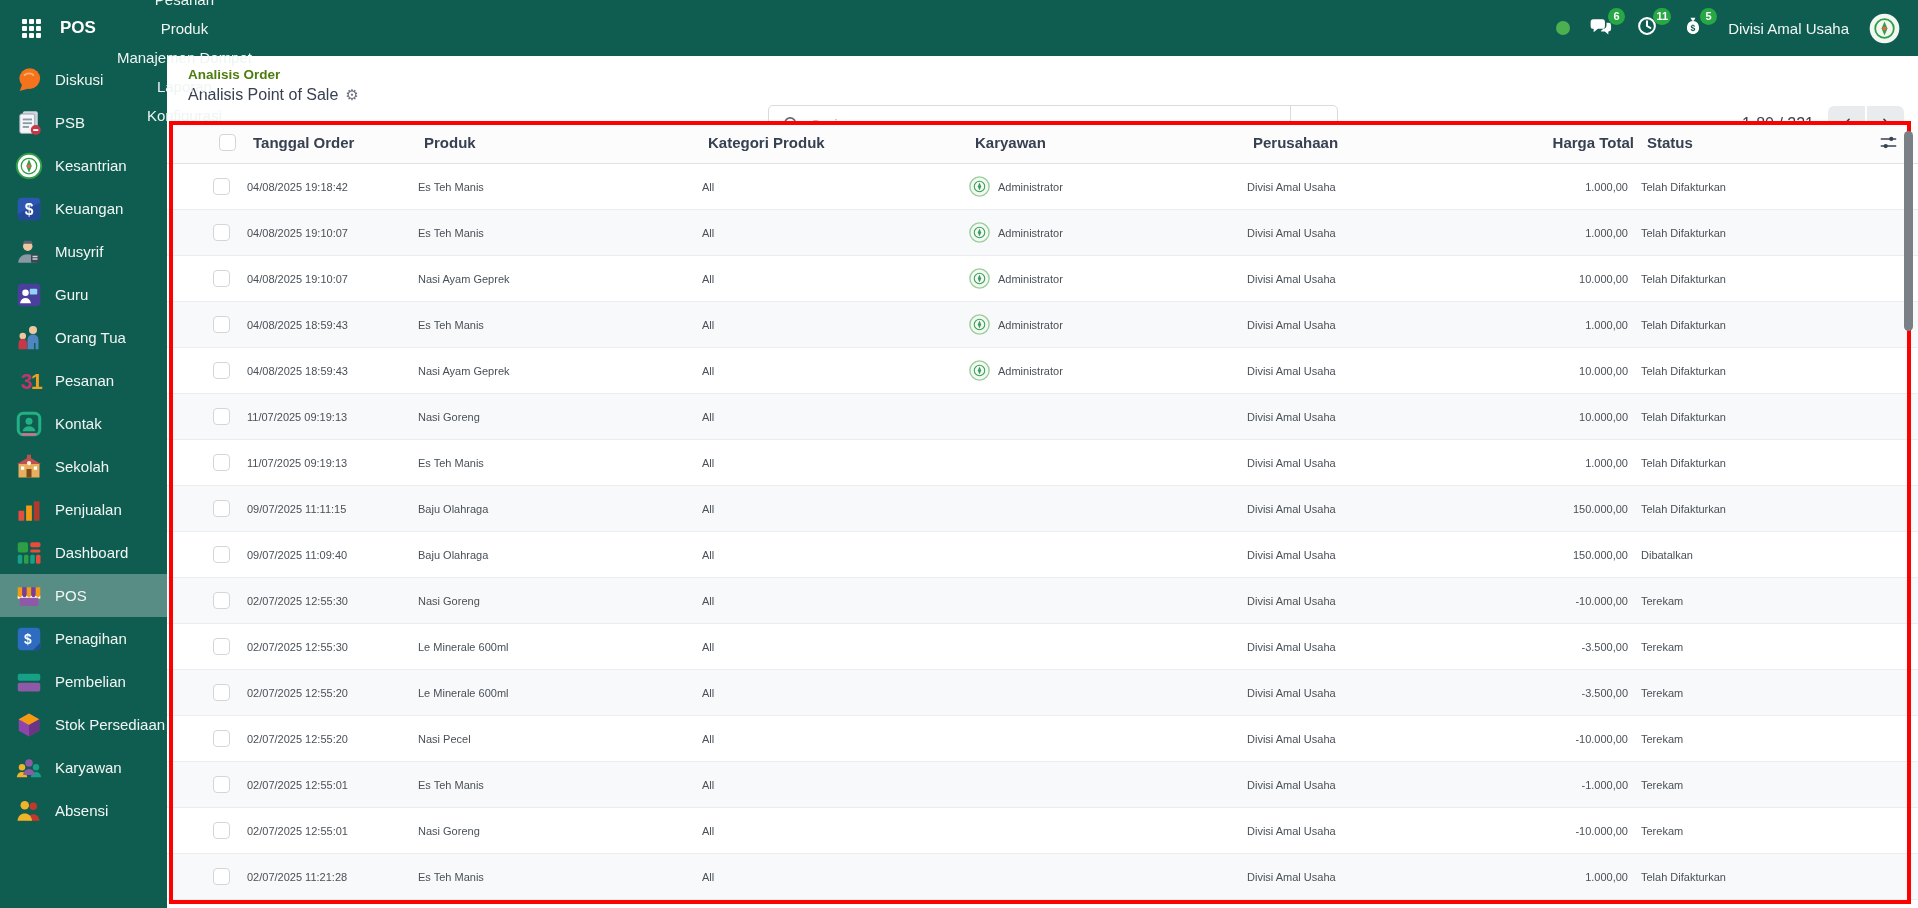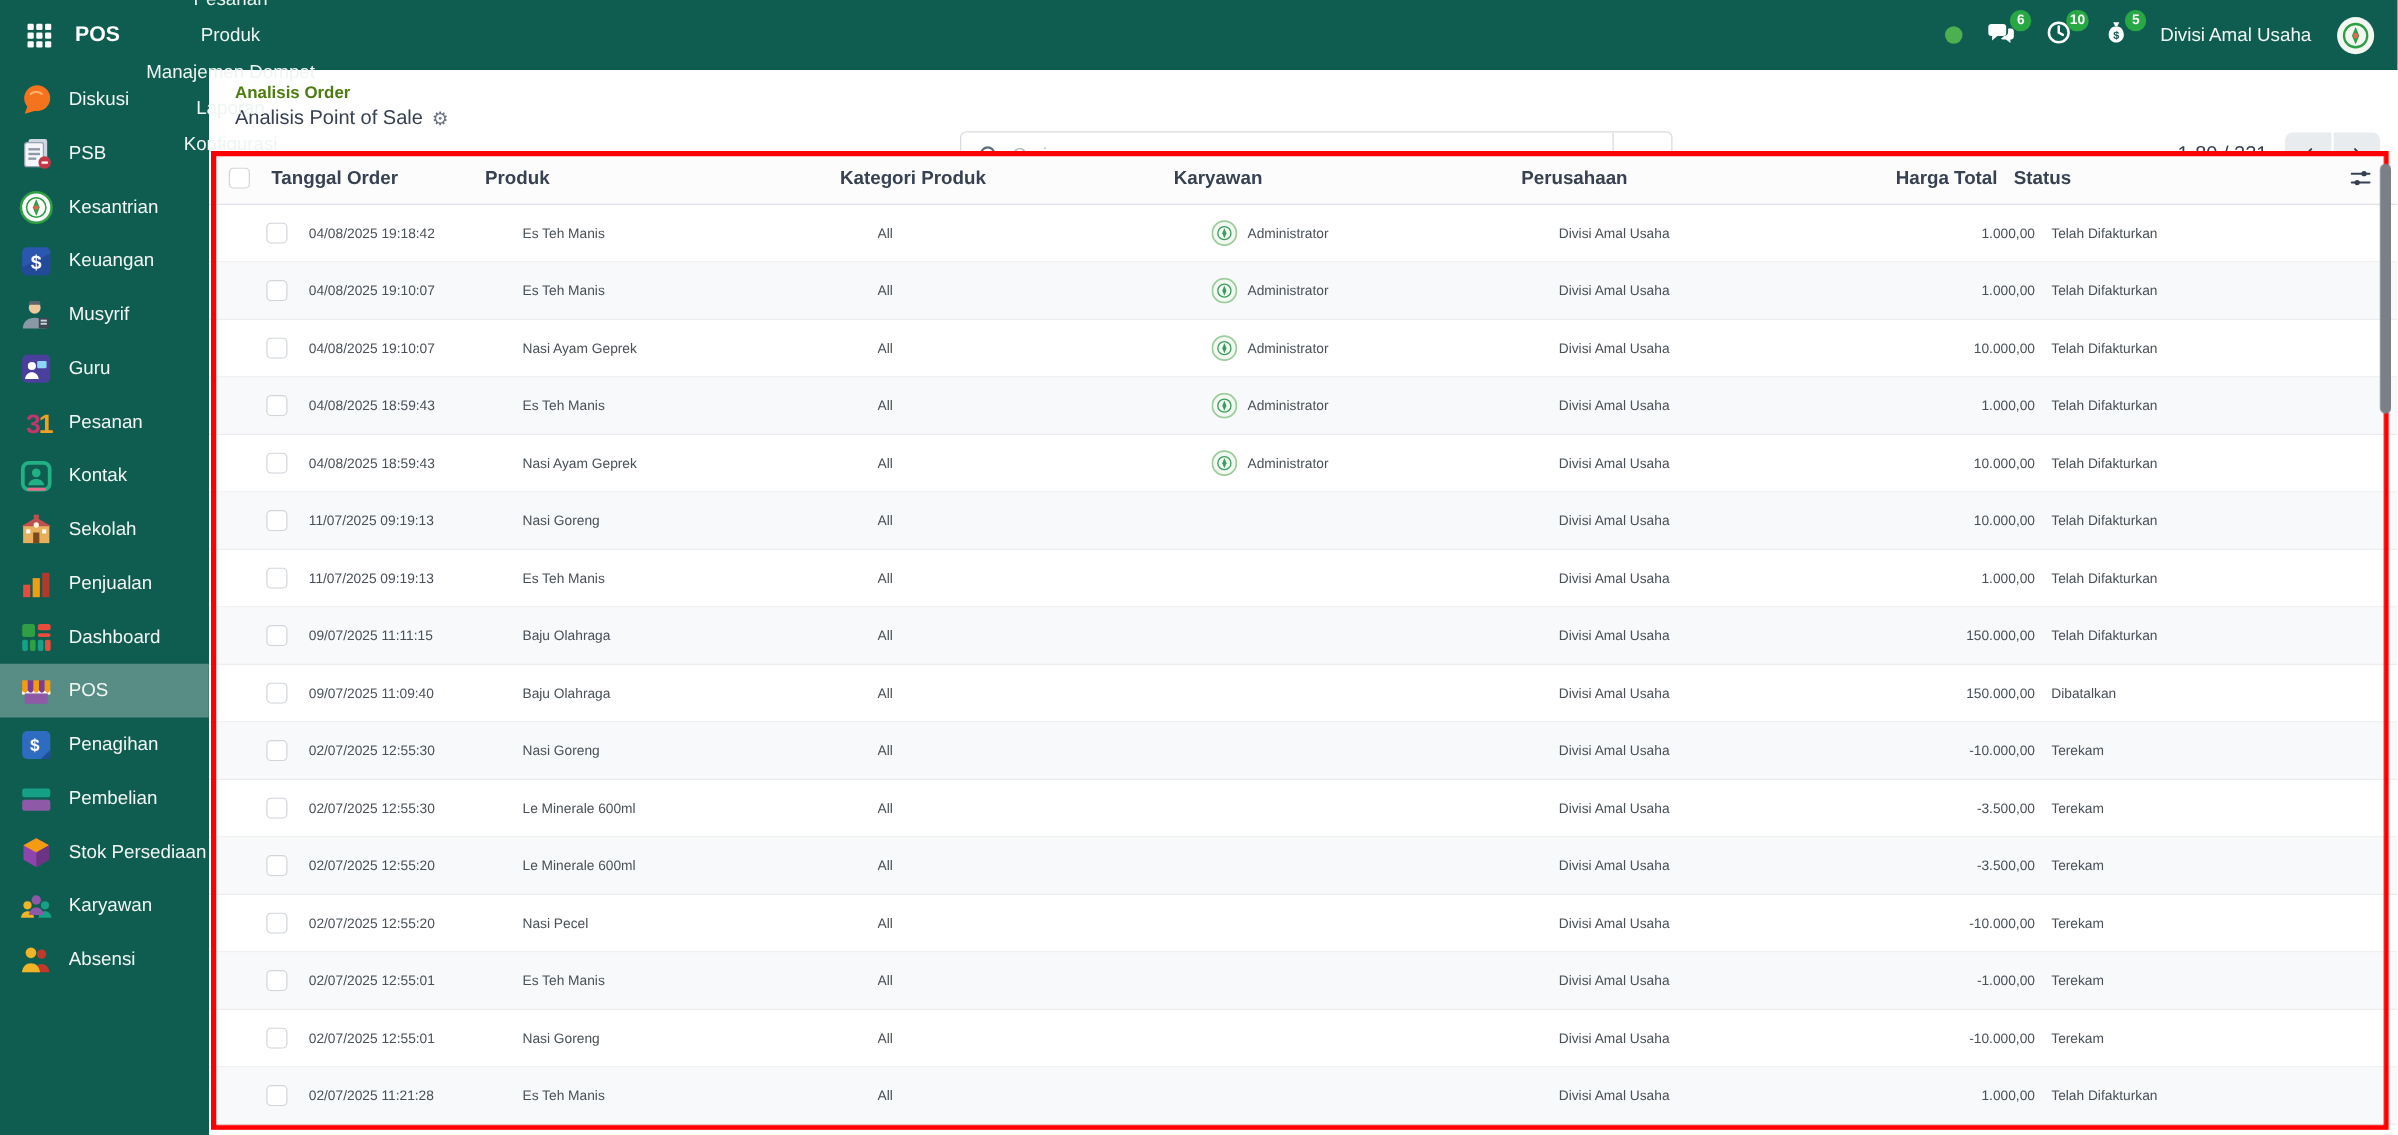--- a/index.html
+++ b/index.html
@@ -46,21 +46,21 @@
   .pager { position:absolute; right:14px; top:50px; display:flex; align-items:center; gap:14px; }
   .pager-range { font-size:16px; color:#374151; }
   .pager-btns { display:flex; }
   .pager-btn { width:37px; height:36px; background:#e9ecef; display:flex; align-items:center; justify-content:center; cursor:pointer; }
   .pager-btn.prev { border-radius:6px 0 0 6px; margin-right:2px; }
   .pager-btn.next { border-radius:0 6px 6px 0; }
   .pager-btn svg { width:16px; height:16px; }
 
   
   .tablewrap { position:relative; width:1751px; }
-  .thead { display:flex; align-items:center; height:42px; background:#fcfcfd; border-bottom:1px solid #dfe3e7; font-size:15px; font-weight:bold; color:#374151; }
+  .thead { display:flex; align-items:center; height:42px; background:#fcfcfd; border-bottom:1px solid #dfe3e7; font-size:15px; font-weight:bold; color:#374151;padding-left:36px; }
   .trow { display:flex; align-items:center; height:46px; border-bottom:1px solid #ebedf0; font-size:11px; color:#495057; background:#fff; cursor:pointer;padding-left:30px; }
   .trow:nth-child(even) { background:#f8f9fa; }
   .cell { white-space:nowrap; overflow:hidden; }
   .c-cb { width:50px; padding-left:16px; flex:0 0 50px; }
   .c-date { width:171px; flex:0 0 171px; }
   .c-prod { width:284px; flex:0 0 284px; }
   .c-cat { width:267px; flex:0 0 267px; }
   .c-emp { width:278px; flex:0 0 278px; display:flex; align-items:center; gap:8px; }
   .c-comp { width:265px; flex:0 0 265px; }
   .c-total { width:116px; flex:0 0 116px; text-align:right; }
@@ -111,21 +111,21 @@
           <path d="M3.5 4.5h10a2.8 2.8 0 0 1 2.8 2.8v5a2.8 2.8 0 0 1-2.8 2.8H8.6L4 18.9v-3.8h-.5A2.8 2.8 0 0 1 .7 12.3v-5a2.8 2.8 0 0 1 2.8-2.8z"></path>
           <path d="M18 8.5h2.3A2.7 2.7 0 0 1 23 11.2v4.1a2.7 2.7 0 0 1-2.7 2.7H20v3.2l-3.8-3.2h-2.9a2.6 2.6 0 0 1-1.6-.6l3-2.5c1.9 0 3.3-1.5 3.3-3.4z"></path>
         </svg>
       <span class="badge">6</span>
     </span>
     <span class="tb-ico">
       <svg viewBox="0 0 24 24" fill="none" stroke="#fff" stroke-width="2.2" stroke-linecap="round">
           <circle cx="12" cy="12" r="8.6"></circle>
           <path d="M12 6.8v5.2l3.6 2.1"></path>
         </svg>
-      <span class="badge">10</span>
+      <span class="badge">11</span>
     </span>
     <span class="tb-ico">
       <svg viewBox="0 0 24 24">
           <path d="M9.3 3h5.4L13 6.3h-2z" fill="#fff"></path>
           <path d="M12 6.6c4.3 0 6.6 3.5 6.6 7.6 0 3.7-3 6.6-6.6 6.6s-6.6-2.9-6.6-6.6c0-4.1 2.3-7.6 6.6-7.6z" fill="#fff"></path>
           <text x="12" y="17.4" text-anchor="middle" font-size="9.5" font-weight="bold" fill="#0f5c50">$</text>
         </svg>
       <span class="badge">5</span>
     </span>
     <span class="tb-company">Divisi Amal Usaha</span>
@@ -190,20 +190,29 @@
       <span class="sb-label">Musyrif</span>
     </div>
     <div class="sb-item">
       <span class="sb-icon"><svg viewBox="0 0 24 24">
           <rect x="3" y="3" width="18" height="18" rx="3.2" fill="#4b3f9e"></rect>
           <rect x="12.6" y="7" width="6" height="4.6" rx=".8" fill="#8fd4f5"></rect>
           <circle cx="9.2" cy="10.2" r="2.6" fill="#fff"></circle>
           <path d="M4.8 18.6c.5-2.9 2.3-4.3 4.4-4.3s3.9 1.4 4.4 4.3z" fill="#fff"></path>
         </svg></span>
       <span class="sb-label">Guru</span>
+    </div>
+    <div class="sb-item">
+      <span class="sb-icon"><svg viewBox="0 0 24 24">
+          <circle cx="15.2" cy="5.6" r="3.2" fill="#f0c8a0"></circle>
+          <path d="M10.8 21v-7.2c0-2.9 2-4.6 4.4-4.6s4.4 1.7 4.4 4.6V21h-2.4v-5h-1.2v5z" fill="#4f86c0"></path>
+          <circle cx="7" cy="10.4" r="2.6" fill="#f0c8a0"></circle>
+          <path d="M3.6 21v-4.6c0-2.4 1.5-3.8 3.4-3.8s3.4 1.4 3.4 3.8V21z" fill="#c63847"></path>
+        </svg></span>
+      <span class="sb-label">Orang Tua</span>
     </div>
     <div class="sb-item">
       <span class="sb-icon"><svg viewBox="0 0 24 24">
           <text x="5.4" y="18.6" font-size="17" font-weight="bold" fill="#c2366b">3</text>
           <text x="13.6" y="18.6" font-size="17" font-weight="bold" fill="#f0a020">1</text>
         </svg></span>
       <span class="sb-label">Pesanan</span>
     </div>
     <div class="sb-item">
       <span class="sb-icon"><svg viewBox="0 0 24 24">

